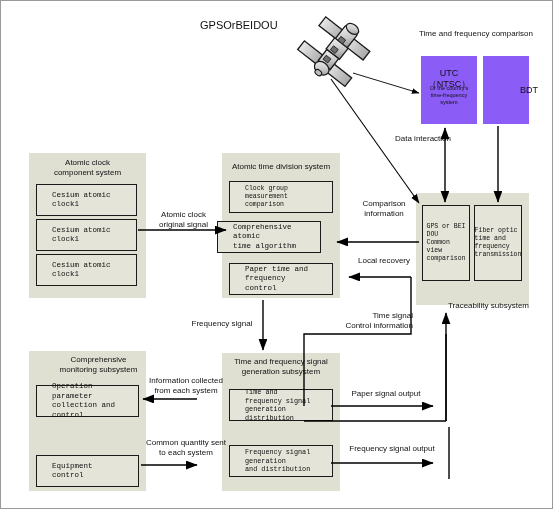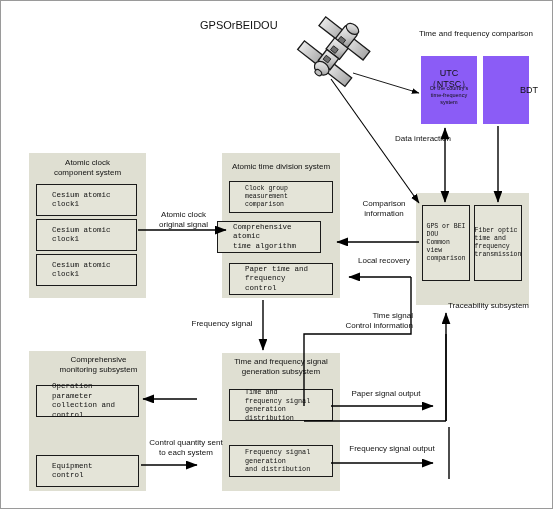--- a/index.html
+++ b/index.html
@@ -200,22 +200,24 @@
   <div class="label" style="left:347px; top:198px; width:72px;">Comparison
 information</div>
 
   <div class="label" style="left:346px; top:255px; width:74px;">Local recovery</div>
 
   <div class="label" style="left:183px; top:318px; width:76px;">Frequency signal</div>
 
   <div class="label left" style="left:308px; top:310px; width:104px;">Time signal
 Control information</div>
 
-
-  <div class="label" style="left:143px; top:437px; width:84px;">Control quantity sent
+  <div class="label" style="left:143px; top:375px; width:84px;">Information collected
+from each system</div>
+
+  <div class="label" style="left:143px; top:437px; width:84px;">Common quantity sent
 to each system</div>
 
   <div class="label" style="left:340px; top:388px; width:90px;">Paper signal output</div>
 
   <div class="label" style="left:337px; top:443px; width:108px;">Frequency signal output</div>
 
   <svg class="overlay">
     <defs>
       <marker id="arrowEnd" markerWidth="9" markerHeight="9" refX="8" refY="3.2" orient="auto" markerUnits="strokeWidth">
         <path d="M0,0 L8.5,3.2 L0,6.4 z" fill="#000"></path>

